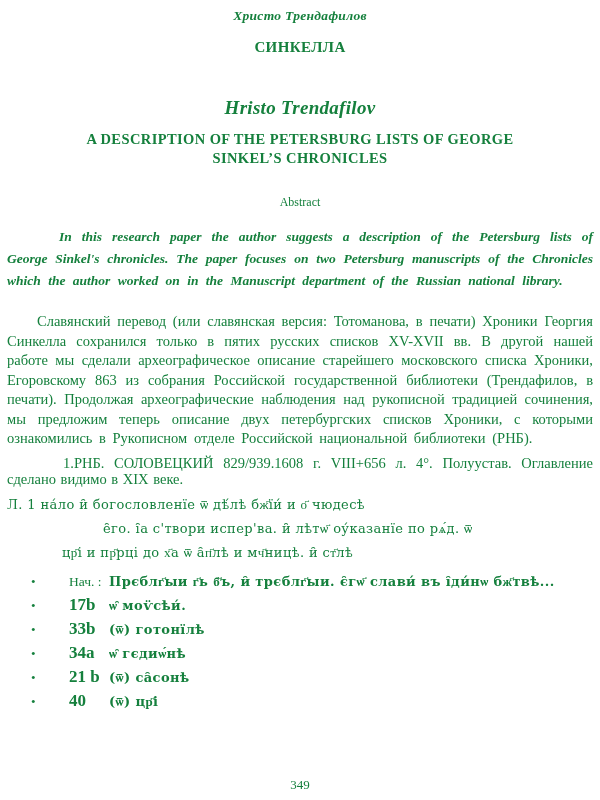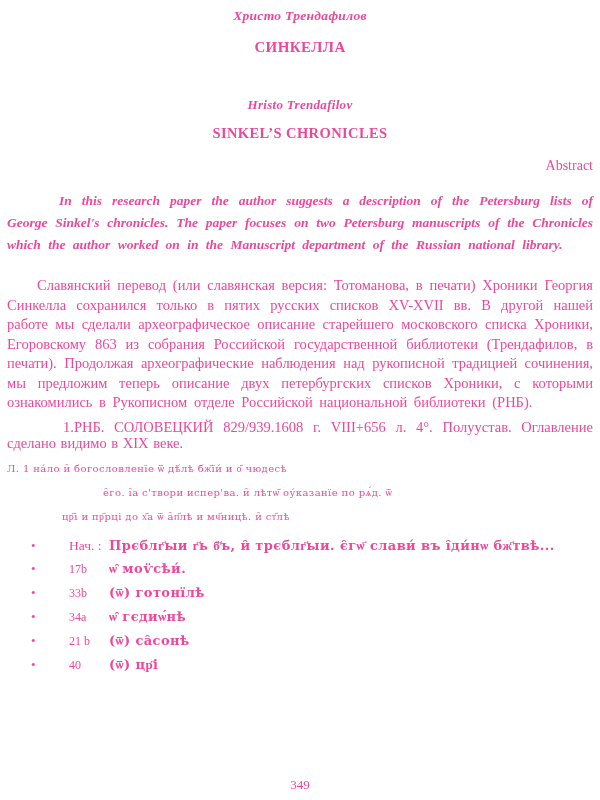--- a/index.html
+++ b/index.html
@@ -6,21 +6,21 @@
     margin: 0;
     padding: 0;
     background: #ffffff;
   }
   .page {
     position: relative;
     width: 600px;
     height: 800px;
     margin: 0 auto;
     background: #ffffff;
-    color: #ec4899;
+    color: #15803d;
     font-family: "Liberation Serif", serif;
     box-sizing: border-box;
     padding: 6px 7px;
     overflow: hidden;
   }
   .centered { text-align: center; }
 
   .author-ru {
     margin-top: 2px;
     font-size: 13.5px;
@@ -30,36 +30,35 @@
   }
   .title-ru {
     margin-top: 14px;
     font-size: 15px;
     font-weight: bold;
     line-height: 19px;
     letter-spacing: 0.4px;
   }
   .author-en {
     margin-top: 40px;
-    font-size: 13px;
+    font-size: 19px;
     font-weight: bold;
     font-style: italic;
     letter-spacing: 0.3px;
   }
   .title-en {
     margin-top: 11px;
     font-size: 14.5px;
     font-weight: bold;
     line-height: 19px;
     letter-spacing: 0.4px;
   }
   .abstract-label {
-    margin-top: 15px;
-    font-size: 14px;
-    text-align: right;
+    margin-top: 27px;
+    font-size: 12px;
   }
   .abstract-text {
     margin-top: 16px;
     font-size: 13.5px;
     font-weight: bold;
     font-style: italic;
     line-height: 22px;
     text-align: justify;
     text-indent: 52px;
     word-spacing: 4px;
@@ -76,21 +75,21 @@
     margin-top: 6px;
     font-size: 14.5px;
     line-height: 16px;
     text-align: justify;
     text-indent: 56px;
     word-spacing: 1px;
   }
   .manuscript {
     margin-top: 6px;
     font-family: "DejaVu Serif", serif;
-    font-size: 10px;
+    font-size: 13px;
     line-height: 24px;
     letter-spacing: 0.4px;
   }
   .manuscript .ms-line { white-space: nowrap; }
   .manuscript .indent2 { margin-left: 96px; }
   .manuscript .indent3 { margin-left: 55px; }
 
   .bullet-list {
     margin-top: 8px;
   }
@@ -103,22 +102,22 @@
   .bullet-marker {
     width: 12px;
     margin-left: 24px;
     font-size: 13px;
     flex: 0 0 auto;
   }
   .bullet-gap {
     flex: 0 0 26px;
   }
   .bullet-num {
-    font-size: 12px;
-    font-weight: normal;
+    font-size: 17px;
+    font-weight: bold;
     min-width: 40px;
     flex: 0 0 auto;
   }
   .bullet-label {
     font-size: 13.5px;
     font-weight: normal;
     min-width: 40px;
     flex: 0 0 auto;
   }
   .bullet-slav {
@@ -143,20 +142,21 @@
 
   <div class="author-ru centered">Христо Трендафилов</div>
 
   <div class="title-ru centered">
     <div>СИНКЕЛЛА</div>
   </div>
 
   <div class="author-en centered">Hristo Trendafilov</div>
 
   <div class="title-en centered">
+    <div>A DESCRIPTION OF THE PETERSBURG LISTS OF GEORGE</div>
     <div>SINKEL’S CHRONICLES</div>
   </div>
 
   <div class="abstract-label centered">Abstract</div>
 
   <div class="abstract-text">In this research paper the author suggests a description of the Petersburg lists of George Sinkel's chronicles. The paper focuses on two Petersburg manuscripts of the Chronicles which the author worked on in the Manuscript department of the Russian national library.</div>
 
   <div class="para-ru">Славянский перевод (или славянская версия: Тотоманова, в печати) Хроники Георгия Синкелла сохранился только в пятих русских списков XV-XVII вв. В другой нашей работе мы сделали археографическое описание старейшего московского списка Хроники, Егоровскому 863 из собрания Российской государственной библиотеки (Трендафилов, в печати). Продолжая археографические наблюдения над рукописной традицией сочинения, мы предложим теперь описание двух петербургских списков Хроники, с которыми ознакомились в Рукописном отделе Российской национальной библиотеки (РНБ).</div>
 
   <div class="para-rnb">1.РНБ. СОЛОВЕЦКИЙ 829/939.1608 г. VIII+656 л. 4°. Полуустав. Оглавление сделано видимо в XIX веке.</div>

